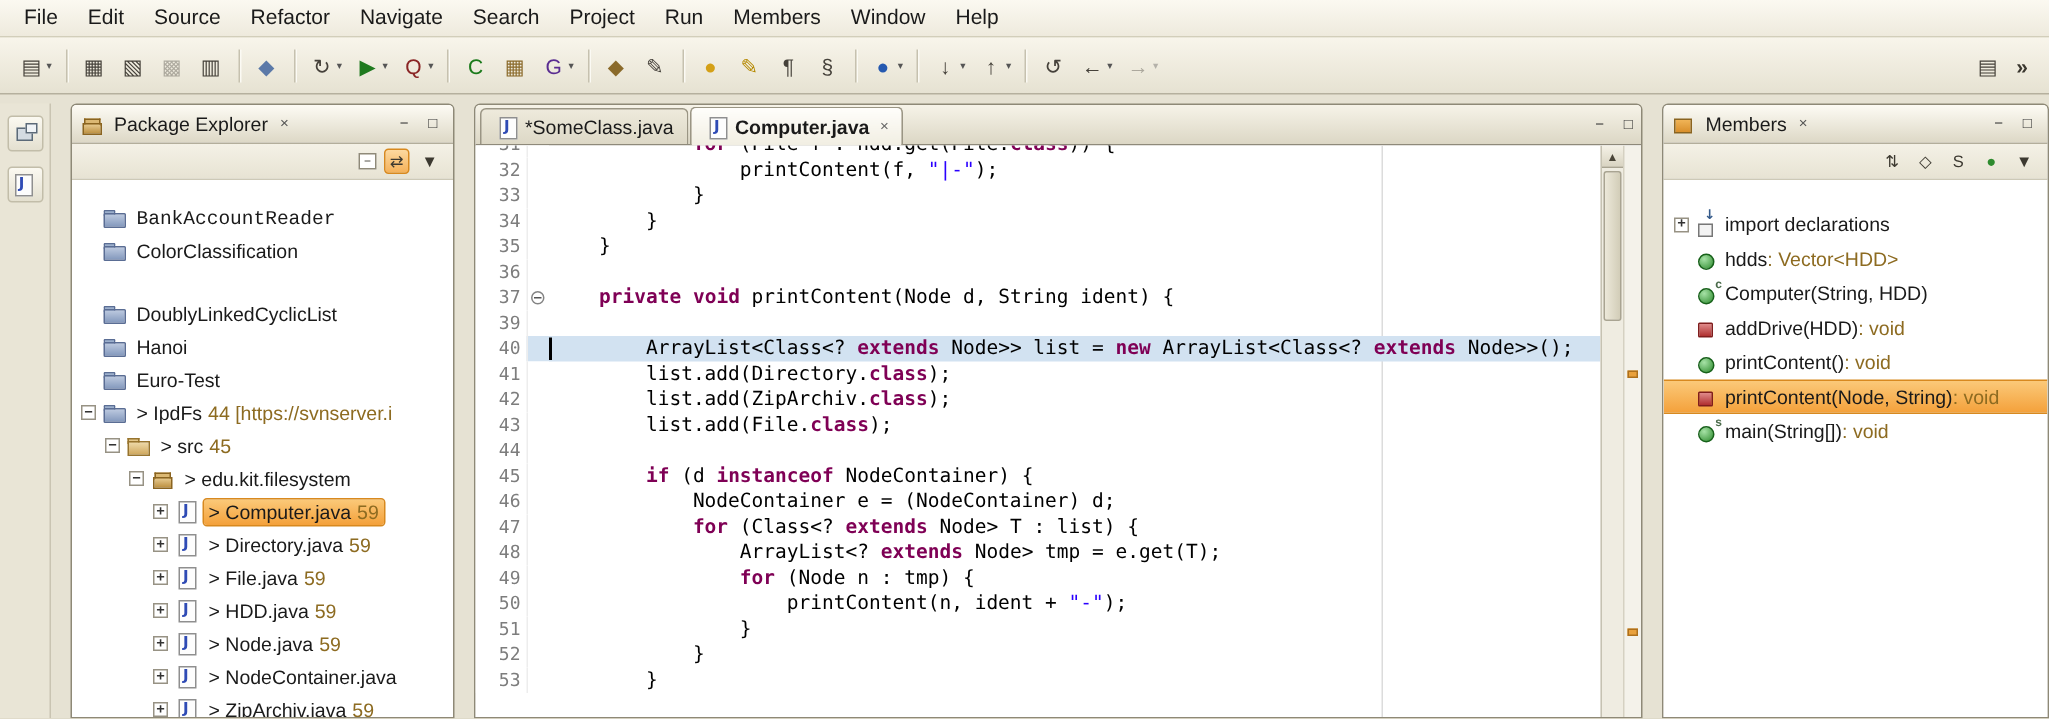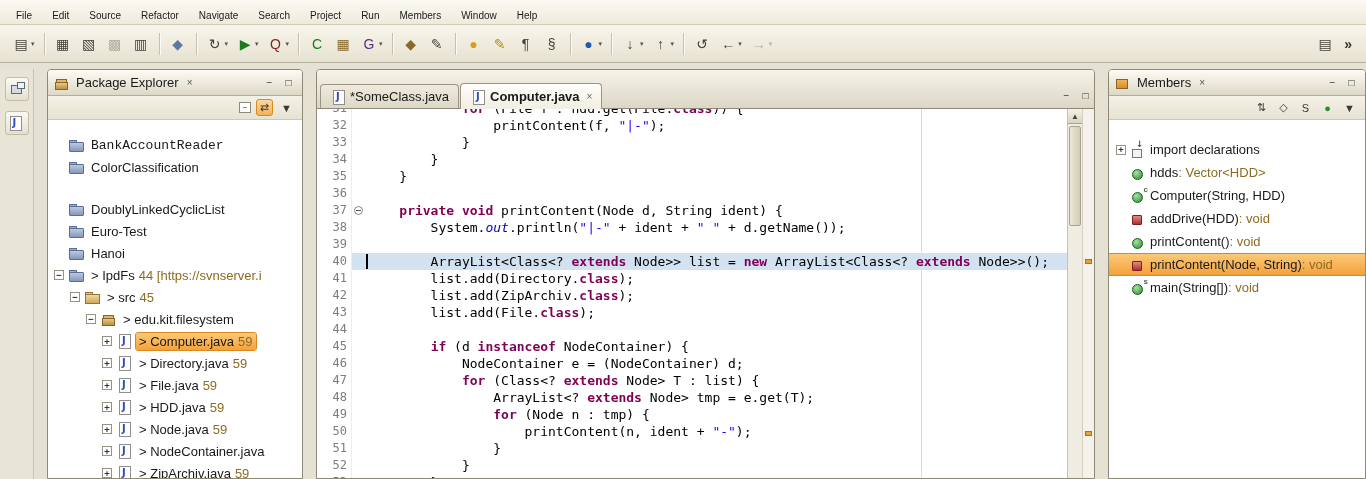--- a/index.html
+++ b/index.html
@@ -1,22 +1,22 @@
 <!DOCTYPE html>
 <html><head>
 <meta charset="utf-8">
 <style>
   *{box-sizing:border-box;margin:0;padding:0}
   html,body{background:#d8d3c2}
   #app{position:relative;width:1366px;height:479px;overflow:hidden;background:#e6e2d3;
        font-family:"Liberation Sans",sans-serif;color:#1a1a1a}
 
   
-  .menubar{height:25px;display:flex;align-items:flex-end;padding-left:6px;
-    background:linear-gradient(#fbf9f1,#eeeadd);border-bottom:1px solid #d2ceba;font-size:10px}
+  .menubar{height:25px;display:flex;align-items:flex-start;padding-left:6px;
+    background:linear-gradient(#fbf9f1,#eeeadd);border-bottom:1px solid #d2ceba;font-size:14px}
   .mi{padding:3px 10px;border-radius:2px}
 
   
   .toolbar{height:38px;display:flex;align-items:center;padding:0 8px;
     background:linear-gradient(#f8f5eb,#e6e2d2);border-bottom:1px solid #b5b09e}
   .tb-left{display:flex;align-items:center}
   .tbtn{display:flex;align-items:center;padding:2px 2px;margin:0 1px;border:1px solid transparent;border-radius:3px}
   .tbtn.dis{opacity:.38}
   .tg{font-size:14px;width:18px;text-align:center;color:#45413a;line-height:18px}
   .dd{font-size:7px;color:#555;margin-left:1px}
@@ -79,21 +79,21 @@
   .tree{padding-top:14px;font-size:13px;overflow:hidden;flex:1;background:#fff}
   .trow{display:flex;align-items:center;height:22px;white-space:nowrap;overflow:hidden}
   .exp{width:10px;height:10px;flex:none;margin-right:4px}
   .exp.box{border:1px solid #979284;background:#fff;color:#333;display:inline-flex;align-items:center;
     justify-content:center;font:bold 9px/9px "DejaVu Sans Mono",monospace}
   .tsel-wrap{display:inline-flex;align-items:center;padding:1px 3px;border-radius:2px}
   .trow.sel .tsel-wrap{background:linear-gradient(#fbc979,#f4a13b);outline:1px solid #d8891f}
   .deco{color:#8d6b21;margin-left:4px}
 
   
-  .tabbar{height:39px;flex:none;display:flex;align-items:flex-end;padding-left:3px;
+  .tabbar{height:27px;flex:none;display:flex;align-items:flex-end;padding-left:3px;
     background:linear-gradient(#f6f3e8,#dcd7c5);border-bottom:1px solid #8e897a}
   .etab{display:flex;align-items:center;height:24px;padding:0 9px;font-size:13px;margin-right:1px;
     border:1px solid #9a9584;border-bottom:none;border-radius:4px 4px 0 0;white-space:nowrap}
   .etab.inactive{background:linear-gradient(#eeeadc,#ddd8c6)}
   .etab.active{background:linear-gradient(#fffefb,#f1eee2);font-weight:bold;height:26px;margin-bottom:-1px}
   .tab-x{font-size:10px;color:#666;margin-left:7px;font-weight:normal}
   .tabbar .hd-btn{margin-bottom:5px}
 
   .ebody{flex:1;display:flex;background:#fff;overflow:hidden;position:relative}
   .lines-wrap{flex:1;overflow:hidden;position:relative}
@@ -301,28 +301,28 @@
             <span class="exp"></span>
             <span class="icn project"></span>
             <span class="tsel-wrap">
               <span>DoublyLinkedCyclicList</span>
             </span>
           </div>
           <div class="trow" style="padding-left: 6px;">
             <span class="exp"></span>
             <span class="icn project"></span>
             <span class="tsel-wrap">
+              <span>Hanoi</span>
+            </span>
+          </div>
+          <div class="trow" style="padding-left: 6px;">
+            <span class="exp"></span>
+            <span class="icn project"></span>
+            <span class="tsel-wrap">
               <span>Euro-Test</span>
-            </span>
-          </div>
-          <div class="trow" style="padding-left: 6px;">
-            <span class="exp"></span>
-            <span class="icn project"></span>
-            <span class="tsel-wrap">
-              <span>Hanoi</span>
             </span>
           </div>
           <div class="trow" style="padding-left: 6px;">
             <span class="exp box">−</span>
             <span class="icn project"></span>
             <span class="tsel-wrap">
               <span>&gt; IpdFs</span>
               <span class="deco">44 [https://svnserver.i</span>
             </span>
           </div>
@@ -447,25 +447,20 @@
                 <span class="ln">36</span>
                 <span class="fold"></span>
                 <span class="code"></span>
               </div>
               <div class="line">
                 <span class="ln">37</span>
                 <span class="fold">
                   <span class="fm"></span>
                 </span>
                 <span class="code">    <span class="kw">private</span> <span class="kw">void</span> printContent(Node d, String ident) {</span>
-              </div>
-              <div class="line">
-                <span class="ln">38</span>
-                <span class="fold"></span>
-                <span class="code">        System.<span class="sfld">out</span>.println(<span class="str">"|-"</span> + ident + <span class="str">" "</span> + d.getName());</span>
               </div>
               <div class="line">
                 <span class="ln">39</span>
                 <span class="fold"></span>
                 <span class="code"></span>
               </div>
               <div class="line cur">
                 <span class="ln">40</span>
                 <span class="fold"></span>
                 <span class="code">        ArrayList&lt;Class&lt;? <span class="kw">extends</span> Node&gt;&gt; list = <span class="kw">new</span> ArrayList&lt;Class&lt;? <span class="kw">extends</span> Node&gt;&gt;();<span class="caret"></span></span>

